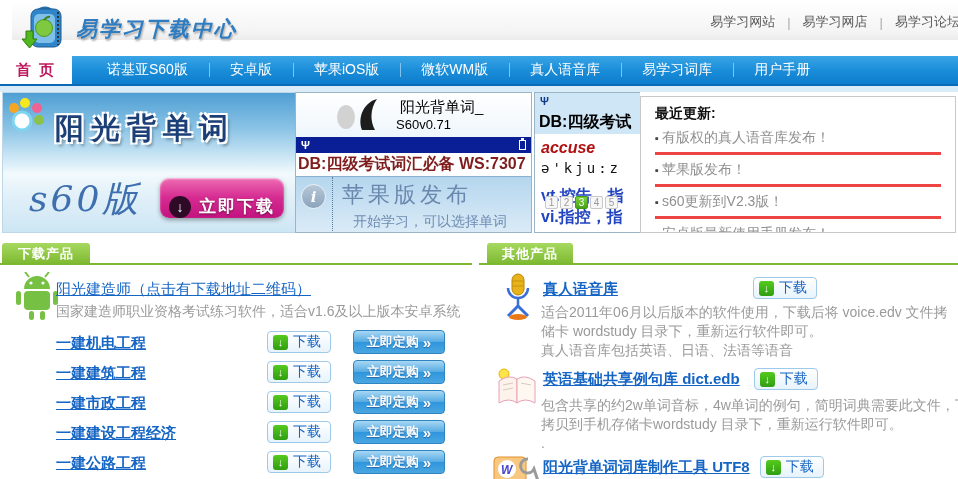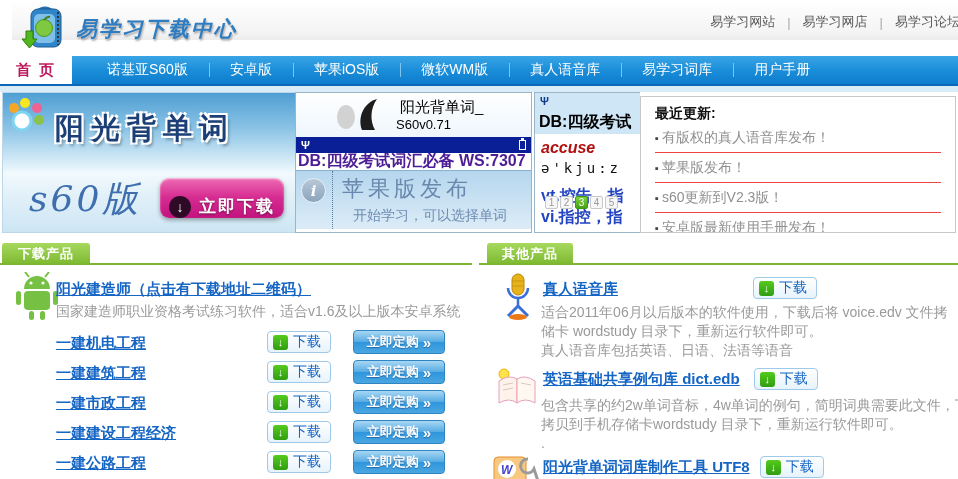--- a/index.html
+++ b/index.html
@@ -51,21 +51,21 @@
            border:1px solid #9ab4c8; background:#fff; overflow:hidden; }
   .s1-head { position:relative; height:44px; background:linear-gradient(180deg,#ffffff 0%,#eef6fc 100%); }
   .s1-logo { position:absolute; left:34px; top:3px; }
   .s1-appname { position:absolute; left:104px; top:5px; font-size:15px; color:#000; }
   .s1-appver  { position:absolute; left:100px; top:24px; font-size:13px; color:#000; }
   .s1-status { height:16px; background:#0a1e96; display:flex; align-items:center; justify-content:space-between; padding:0 5px; }
   .antenna-w { color:#fff; font-size:11px; font-weight:bold; line-height:1; }
   .antenna-w::before { content:"Ψ"; }
   .battery { width:7px; height:10px; border:1px solid #fff; position:relative; box-sizing:border-box; }
   .battery::before { content:""; position:absolute; top:-3px; left:1px; width:3px; height:2px; background:#fff; }
-  .s1-db { height:17px; background:#fff; display:flex; align-items:center; font-weight:bold; color:#4c1d95;
+  .s1-db { height:23px; background:#fff; display:flex; align-items:center; font-weight:bold; color:#7f1d1d;
            font-size:16px; white-space:nowrap; overflow:hidden; padding-left:2px; }
   .s1-body { position:relative; height:58px; border-top:1px solid #8ab0d0;
              background:linear-gradient(180deg,#b5d6ee 0%,#dcecf7 100%); overflow:hidden; }
   .s1-div { position:absolute; left:36px; top:0; bottom:0; border-left:1px dotted #5a7a9a; }
   .info-ic { position:absolute; left:5px; top:7px; width:25px; height:25px; border-radius:50%;
              background:linear-gradient(180deg,#b8c8d8,#8aa4bc); border:1px solid #e8f0f8; color:#fff;
              font-style:italic; font-family:"DejaVu Serif",serif; font-weight:bold; font-size:15px;
              display:flex; align-items:center; justify-content:center; box-sizing:border-box; }
   .info-ic::before { content:"i"; }
   .s1-menu-title { position:absolute; left:46px; top:3px; font-size:22px; color:#6a88ae; letter-spacing:4px; }
@@ -84,36 +84,36 @@
   .s2-pos.vt { margin-top:10px; }
   .pager { position:absolute; left:250px; top:104px; display:flex; gap:2px; z-index:5; }
   .pg { width:13px; height:13px; box-sizing:border-box; background:#f7f7f7; border:1px solid #c8c8c8; border-radius:2px;
         color:#9a9a9a; font-size:10px; display:flex; align-items:center; justify-content:center; cursor:pointer; }
   .pg.active { background:linear-gradient(180deg,#7ed13c,#46a314); border-color:#3f9a12; color:#fff; }
 
   
   .updates { position:absolute; left:640px; top:96px; width:316px; height:137px; box-sizing:border-box;
              background:#fff; border:1px solid #c8c8c8; padding:8px 14px 0 14px; overflow:hidden; }
   .updates-title { font-size:14px; font-weight:bold; color:#111; }
-  .update-item { font-size:14px; color:#909090; padding:6px 0 5px 0; border-bottom:1px solid #ef4444; cursor:pointer; }
+  .update-item { font-size:14px; color:#909090; padding:6px 0 5px 0; border-bottom:3px solid #ef4444; cursor:pointer; }
   .update-item::before { content:"▪ "; color:#444; font-size:11px; }
 
   
   .tab-green { position:absolute; height:22px; box-sizing:border-box; border-radius:3px 3px 0 0;
                background:linear-gradient(180deg,#a6d95e 0%,#7cb82f 100%); color:#fff; font-weight:bold; font-size:13px;
                display:flex; align-items:center; justify-content:center; letter-spacing:1px; }
   #tab-dl { left:2px; top:243px; width:88px; }
   #tab-ot { left:487px; top:243px; width:86px; }
   .rule-green { position:absolute; top:263px; height:2px; background:#7cb82f; }
   #rule-l { left:0; width:472px; }
   #rule-r { left:479px; width:479px; }
 
   
   .android-ic { position:absolute; left:14px; top:272px; }
-  .feature-title { position:absolute; left:56px; top:280px; font-size:15px; font-weight:bold; color:#1565c4;
+  .feature-title { position:absolute; left:56px; top:280px; font-size:15px; font-weight:normal; color:#1565c4;
                    text-decoration:underline; cursor:pointer; }
   .feature-desc { position:absolute; left:56px; top:303px; font-size:14px; color:#9a9a9a; }
   .dl-row { position:absolute; left:56px; width:396px; height:26px; }
   .row-link { position:absolute; left:0; top:4px; font-size:15px; font-weight:bold; color:#1565c4;
               text-decoration:underline; cursor:pointer; }
   .btn-dl { display:inline-flex; align-items:center; gap:5px; height:22px; padding:0 9px 0 5px; box-sizing:border-box;
             border:1px solid #9fc9e8; border-radius:4px; cursor:pointer;
             background:linear-gradient(180deg,#ffffff 0%,#e7f3fc 100%);
             color:#1565c4; font-size:14px; }
   .dl-row .btn-dl { position:absolute; left:211px; top:1px; }

